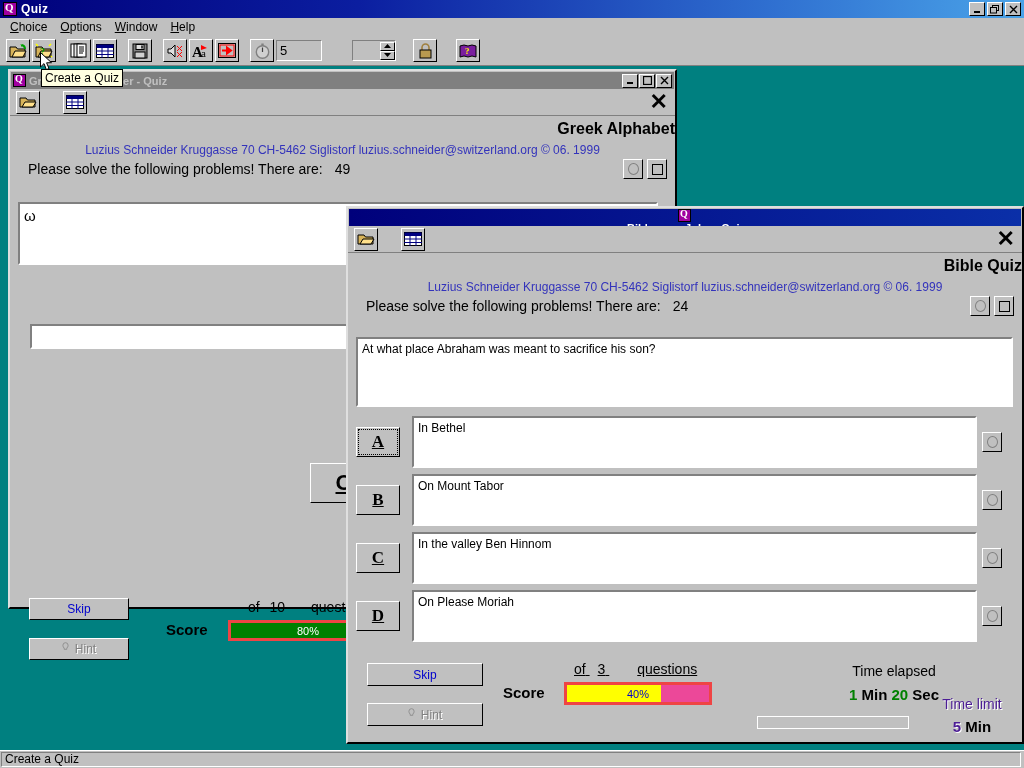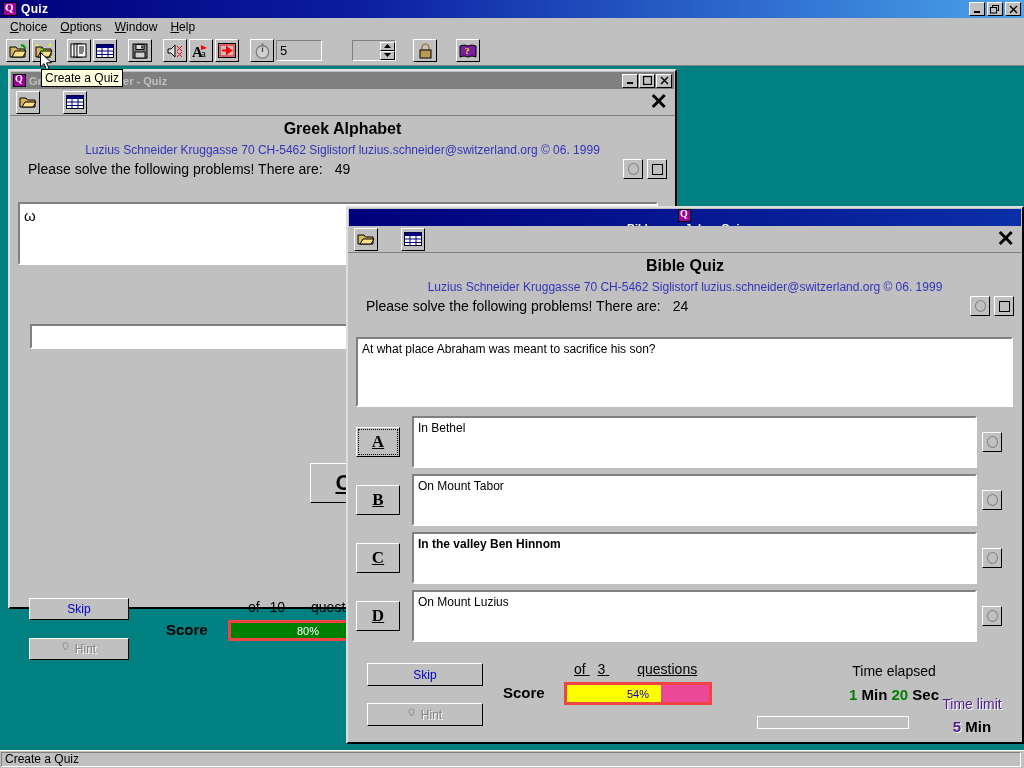--- a/index.html
+++ b/index.html
@@ -130,21 +130,21 @@
   .qw-toolbar {
     height: 27px; background: #c0c0c0; display: flex; align-items: center;
     padding-left: 6px; border-bottom: 1px solid #808080; position: relative;
   }
   .qw-bigX {
     position: absolute; right: 7px; top: 2px;
     font: bold 22px "Liberation Sans", sans-serif; color: #000; line-height: 22px;
   }
   .qw-header { padding: 4px 0 0 0; }
   .qw-quiztitle {
-    text-align: center; font: bold 16px "Liberation Sans", sans-serif; color: #000;
+    text-align: right; font: bold 16px "Liberation Sans", sans-serif; color: #000;
   }
   .qw-author {
     text-align: center; font: 12px "Liberation Sans", sans-serif; color: #3333bb;
     margin-top: 5px; white-space: nowrap;
   }
   .qw-solveline {
     font: 14px "Liberation Sans", sans-serif; color: #000;
     margin-top: 2px; padding-left: 18px; display: flex; align-items: center;
   }
   .qw-solveline .count { margin-left: 12px; }
@@ -536,31 +536,31 @@
       <div class="txtbox" style="margin-left:12px; width:565px; height:52px;"><span>On Mount Tabor</span></div>
       <div class="mini-btn" style="margin-left:5px;">
           <span class="mini-circle"></span>
         </div>
     </div>
 
     <div style="position:absolute; left:8px; top:324px; width:662px; height:52px; display:flex; align-items:center;">
       <div class="letter-btn">
           <span>C</span>
         </div>
-      <div class="txtbox" style="margin-left:12px; width:565px; height:52px;font-weight:bold;"><span>In the valley Ben Hinnom</span></div>
+      <div class="txtbox" style="margin-left:12px; width:565px; height:52px;"><span>In the valley Ben Hinnom</span></div>
       <div class="mini-btn" style="margin-left:5px;">
           <span class="mini-circle"></span>
         </div>
     </div>
 
     <div style="position:absolute; left:8px; top:382px; width:662px; height:52px; display:flex; align-items:center;">
       <div class="letter-btn">
           <span>D</span>
         </div>
-      <div class="txtbox" style="margin-left:12px; width:565px; height:52px;"><span>On Mount Luzius</span></div>
+      <div class="txtbox" style="margin-left:12px; width:565px; height:52px;"><span>On Please Moriah</span></div>
       <div class="mini-btn" style="margin-left:5px;">
           <span class="mini-circle"></span>
         </div>
     </div>
 
     <div class="pushbtn" style="position:absolute; left:19px; top:455px; width:116px; height:23px;">
       <span class="skip-lbl">Skip</span>
     </div>
 
     <div class="pushbtn" style="position:absolute; left:19px; top:495px; width:116px; height:23px;">
@@ -575,21 +575,21 @@
     <div style="position:absolute; left:226px; top:453px; font:14px 'Liberation Sans',sans-serif; color:#000; white-space:nowrap;text-decoration:underline;">
       <span>of</span>
       <span style="margin-left:8px;">3</span>
       <span style="margin-left:28px;">questions</span>
     </div>
 
     <div style="position:absolute; left:155px; top:476px; font:bold 15px 'Liberation Sans',sans-serif; color:#000;">Score</div>
 
     <div class="progress" style="position:absolute; left:216px; top:474px; width:148px; height:23px;">
       <div class="fill" id="bible-fill" style="width: 66%; background: rgb(255, 255, 0);"></div>
-      <div class="pct" id="bible-pct" style="color: rgb(0, 0, 204);">54%</div>
+      <div class="pct" id="bible-pct" style="color: rgb(0, 0, 204);">40%</div>
     </div>
 
     <div style="position:absolute; left:446px; top:455px; width:200px; text-align:center; font:14px 'Liberation Sans',sans-serif; color:#000;">Time elapsed</div>
 
     <div style="position:absolute; left:446px; top:478px; width:200px; text-align:center; font:bold 15px 'Liberation Sans',sans-serif; color:#000; white-space:nowrap;">
       <span style="color:#008000;">1</span>
       <span>Min</span>
       <span style="color:#008000;">20</span>
       <span>Sec</span>
     </div>

